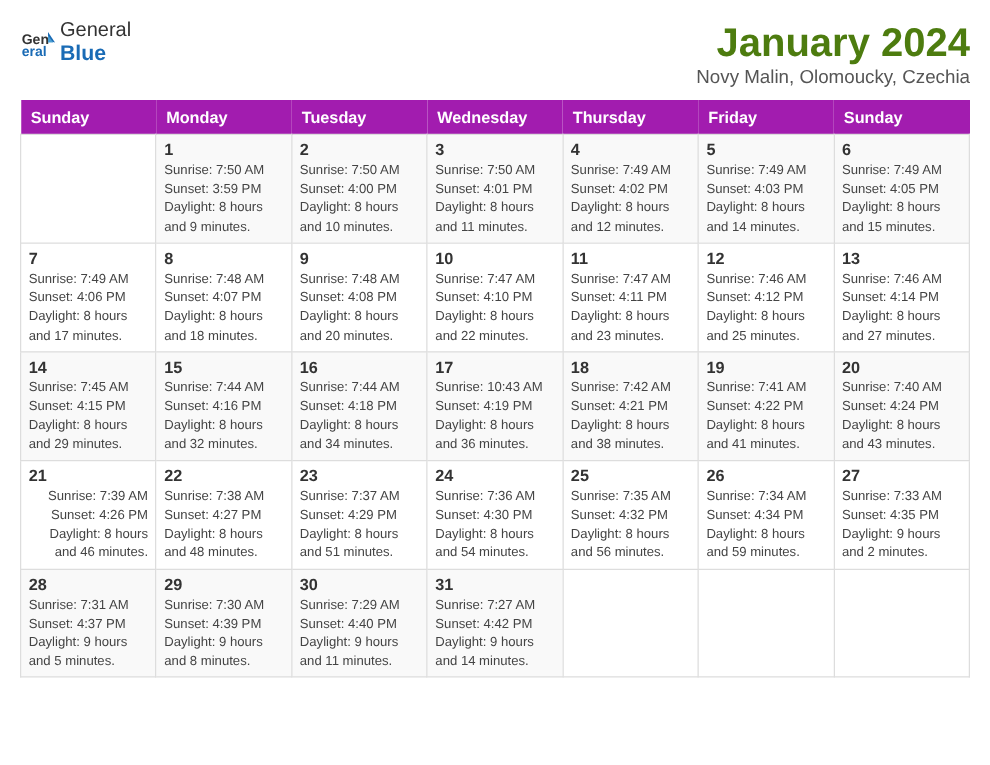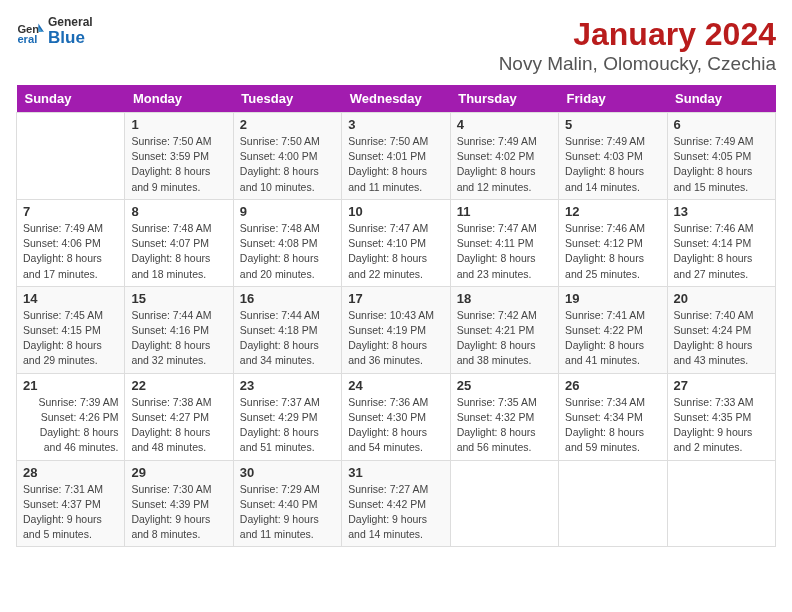--- a/index.html
+++ b/index.html
@@ -24,24 +24,24 @@
     .logo-icon {
       width: 28px;
       height: 28px;
     }
     .title-block {
       text-align: right;
     }
     .main-title {
       font-size: 32px;
       font-weight: bold;
-      color: #b91c1c;
+      color: #4d7c0f;
     }
     .subtitle {
-      font-size: 19px;
+      font-size: 15px;
       color: #555;
     }
     table {
       width: 100%;
       border-collapse: collapse;
       table-layout: fixed;
     }
     thead tr th {
       background-color: #a21caf;
       color: #fff;
@@ -83,21 +83,21 @@
 
 <div class="header-section">
   <div class="logo">
     <svg class="logo-icon" viewBox="0 0 40 40">
       <text x="2" y="22" font-size="16" font-weight="bold" fill="#333">Gen</text>
       <text x="2" y="36" font-size="16" font-weight="bold" fill="#1a6bb5">eral</text>
       <polygon points="32,8 40,20 32,18" fill="#1a6bb5"></polygon>
       <polygon points="32,12 38,20 32,20" fill="#4a9fd4"></polygon>
     </svg>
     <div>
-      <div style="font-size:12px;font-weight:bold;color:#333;line-height:1.1;">General</div>
+      <div style="font-size:16px;font-weight:normal;color:#333;line-height:1.1;">General</div>
       <div style="font-size:17px;font-weight:bold;color:#1a6bb5;line-height:1.1;">Blue</div>
     </div>
   </div>
   <div class="title-block">
     <div class="main-title">January 2024</div>
     <div class="subtitle">Novy Malin, Olomoucky, Czechia</div>
   </div>
 </div>
 
 <table>

